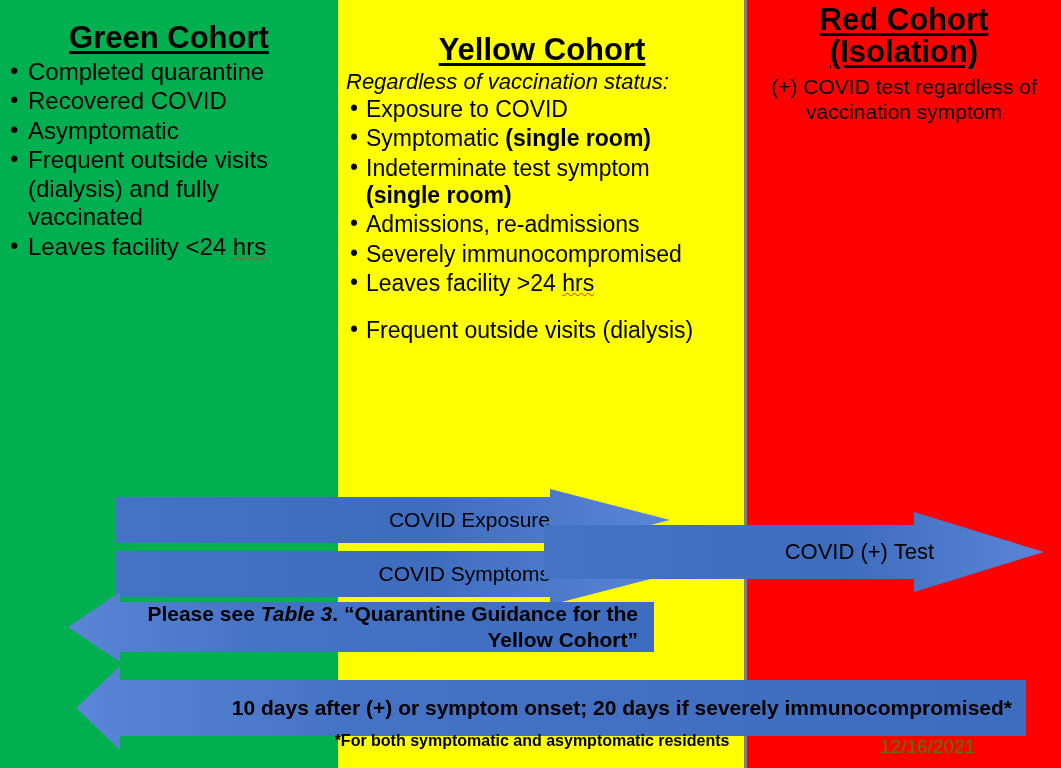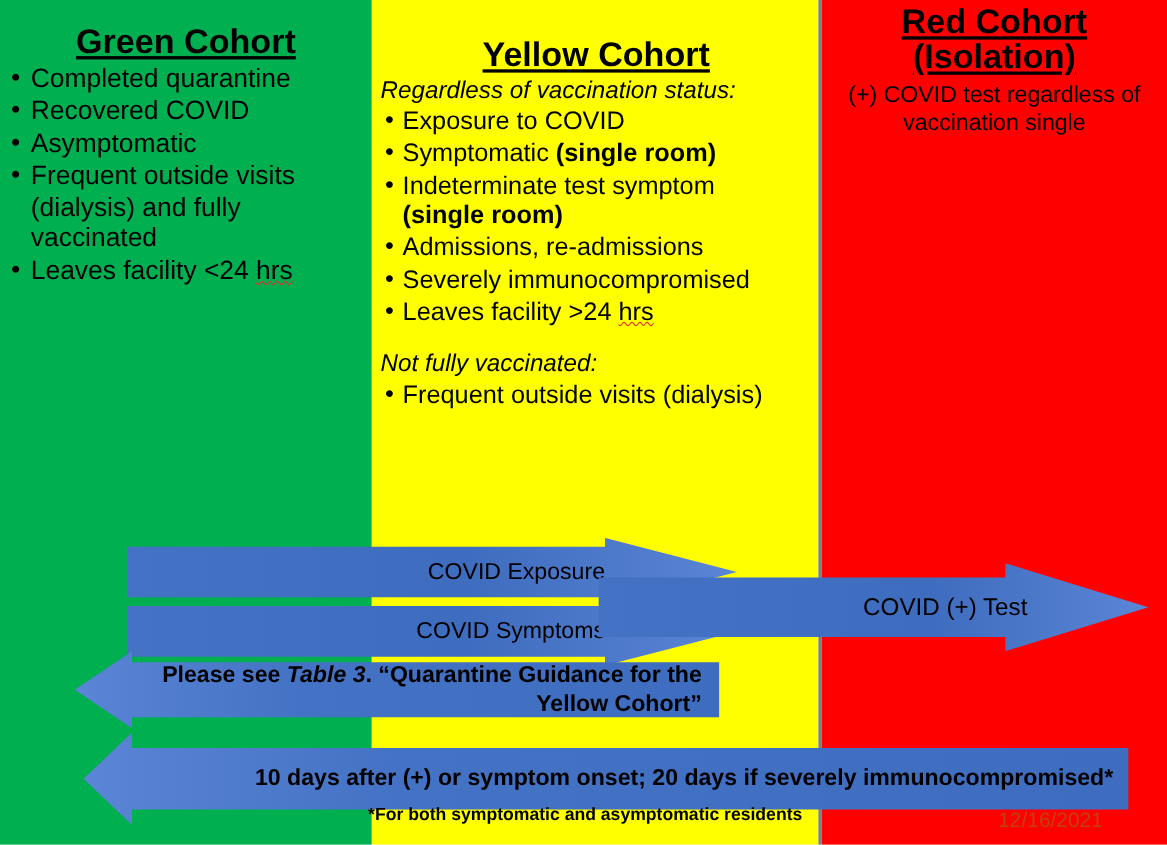--- a/index.html
+++ b/index.html
@@ -88,21 +88,21 @@
   #a-tendays{left:76px;top:666px;width:950px;height:84px;}
   #a-tendays .lbl{font-size:21px;font-weight:bold;left:48px;right:14px;}
 
   
   #footnote{
     position:absolute;left:282px;top:732px;width:500px;
     font-size:16px;font-weight:bold;text-align:center;color:#000;
   }
   #date-stamp{
     position:absolute;left:880px;top:736px;width:150px;
-    font-size:19px;text-align:center;color:#c2410c;
+    font-size:19px;text-align:left;color:#4d7c0f;
   }
 </style>
 </head>
 <body>
 
 <div id="stage">
 
   <div class="col" id="col-green"></div>
   <div class="col" id="col-yellow"></div>
   <div class="col" id="col-divider"></div>
@@ -124,30 +124,29 @@
     <div class="lead">Regardless of vaccination status:</div>
     <ul class="bul">
       <li>Exposure to COVID</li>
       <li><span>Symptomatic </span><span class="b">(single room)</span></li>
       <li><span>Indeterminate test symptom</span><br><span class="b">(single room)</span></li>
       <li>Admissions, re-admissions</li>
       <li>Severely immunocompromised</li>
       <li><span>Leaves facility &gt;24 </span><span class="sq">hrs</span></li>
     </ul>
     <div class="gap"></div>
-    <div class="lead">Not fully vaccinated:</div>
     <ul class="bul">
       <li>Frequent outside visits (dialysis)</li>
     </ul>
   </div>
 
   <div class="col-body" id="red-wrap">
     <div class="col-title">Red Cohort</div>
     <div class="col-title">(Isolation)</div>
-    <div class="rtext">(+) COVID test regardless of vaccination single</div>
+    <div class="rtext">(+) COVID test regardless of vaccination symptom</div>
   </div>
 
   <div class="arrow" id="a-exposure">
     <svg viewBox="0 0 554 62" preserveAspectRatio="none">
       <defs>
         <linearGradient id="gr1" x1="0" y1="0" x2="1" y2="0">
           <stop offset="0" stop-color="#4472C4"></stop>
           <stop offset="0.55" stop-color="#3E6CBE"></stop>
           <stop offset="1" stop-color="#5B85D6"></stop>
         </linearGradient>

